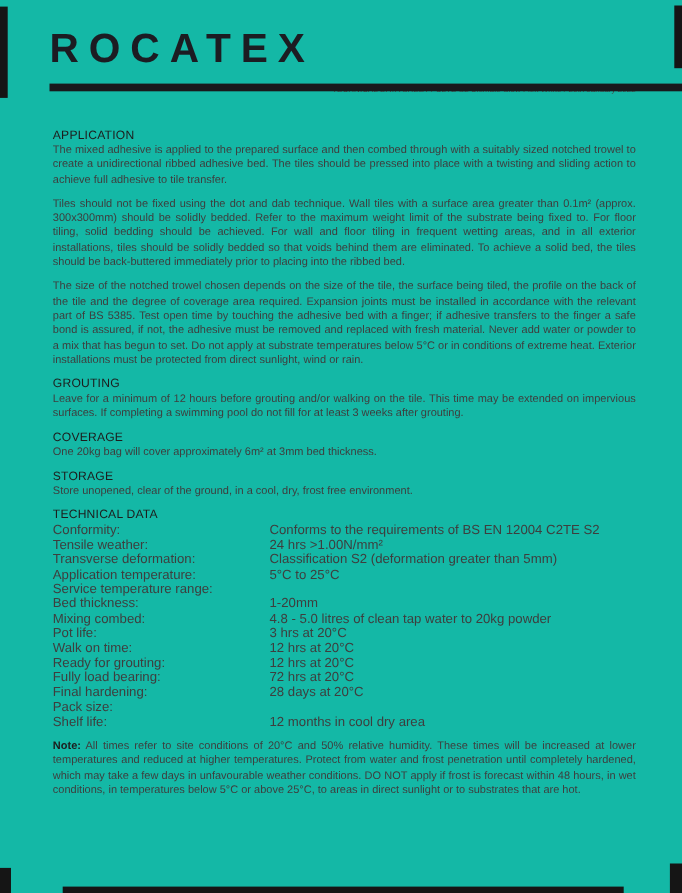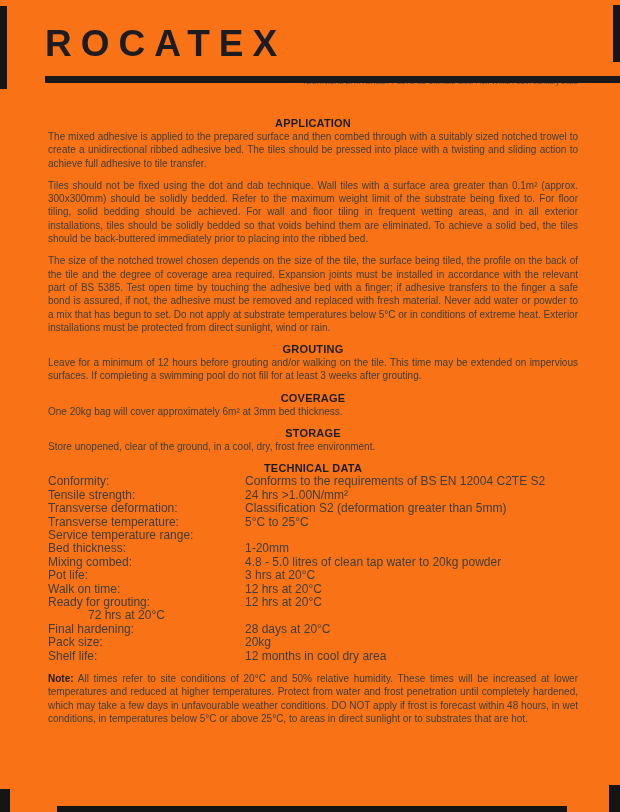--- a/index.html
+++ b/index.html
@@ -3,21 +3,21 @@
 <meta charset="utf-8">
 <style>
   * { box-sizing: border-box; margin: 0; padding: 0; }
   html, body { background: #ffffff; }
   body { font-family: "Liberation Sans", "DejaVu Sans", sans-serif; }
 
   .page {
     position: relative;
     width: 620px;
     height: 812px;
-    background: #f97316;
+    background: #14b8a6;
     overflow: hidden;
   }
 
   
   .artifact { position: absolute; background: #151515; }
   .art-left-top    { left: 0; top: 6px; width: 7px; height: 83px; }
   .art-right-top   { right: 0; top: 5px; width: 7px; height: 57px; }
   .art-bottom-left { left: 0; bottom: 0; width: 10px; height: 23px; }
   .art-bottom-right{ right: 0; bottom: 0; width: 11px; height: 27px; }
   .art-bottom-strip{ left: 57px; bottom: 0; width: 510px; height: 6px; }
@@ -53,26 +53,25 @@
   
   .content {
     position: absolute;
     left: 48px;
     top: 117px;
     width: 530px;
     color: #3e3e3e;
   }
   .sec-heading {
     font-size: 11px;
-    font-weight: bold;
+    font-weight: normal;
     color: #1d1d1d;
     letter-spacing: 0.2px;
     margin-top: 9px;
     margin-bottom: 1px;
-    text-align: center;
   }
   .sec-heading:first-child { margin-top: 0; }
   .body-text {
     font-size: 10px;
     line-height: 13.3px;
     text-align: justify;
     color: #3e3e3e;
     margin-bottom: 9px;
   }
   .body-text:last-child { margin-bottom: 12px; }
@@ -124,31 +123,31 @@
 
     <div class="sec-heading">TECHNICAL DATA</div>
     <div class="tech-rows">
 
         <div class="trow">
           <span class="tlabel">Conformity:</span>
           <span class="tvalue">Conforms to the requirements of BS EN 12004 C2TE S2</span>
         </div>
 
         <div class="trow">
-          <span class="tlabel">Tensile strength:</span>
+          <span class="tlabel">Tensile weather:</span>
           <span class="tvalue">24 hrs &gt;1.00N/mm²</span>
         </div>
 
         <div class="trow">
           <span class="tlabel">Transverse deformation:</span>
           <span class="tvalue">Classification S2 (deformation greater than 5mm)</span>
         </div>
 
         <div class="trow">
-          <span class="tlabel">Transverse temperature:</span>
+          <span class="tlabel">Application temperature:</span>
           <span class="tvalue">5°C to 25°C</span>
         </div>
 
         <div class="trow">
           <span class="tlabel">Service temperature range:</span>
         </div>
 
         <div class="trow">
           <span class="tlabel">Bed thickness:</span>
           <span class="tvalue">1-20mm</span>
@@ -168,31 +167,31 @@
           <span class="tlabel">Walk on time:</span>
           <span class="tvalue">12 hrs at 20°C</span>
         </div>
 
         <div class="trow">
           <span class="tlabel">Ready for grouting:</span>
           <span class="tvalue">12 hrs at 20°C</span>
         </div>
 
         <div class="trow">
+          <span class="tlabel">Fully load bearing:</span>
           <span class="tvalue">72 hrs at 20°C</span>
         </div>
 
         <div class="trow">
           <span class="tlabel">Final hardening:</span>
           <span class="tvalue">28 days at 20°C</span>
         </div>
 
         <div class="trow">
           <span class="tlabel">Pack size:</span>
-          <span class="tvalue">20kg</span>
         </div>
 
         <div class="trow">
           <span class="tlabel">Shelf life:</span>
           <span class="tvalue">12 months in cool dry area</span>
         </div>
       </div>
 
     <p class="body-text"><strong class="note-label">Note:</strong> <span>All times refer to site conditions of 20°C and 50% relative humidity. These times will be increased at lower temperatures and reduced at higher temperatures. Protect from water and frost penetration until completely hardened, which may take a few days in unfavourable weather conditions. DO NOT apply if frost is forecast within 48 hours, in wet conditions, in temperatures below 5°C or above 25°C, to areas in direct sunlight or to substrates that are hot.</span></p>
 

